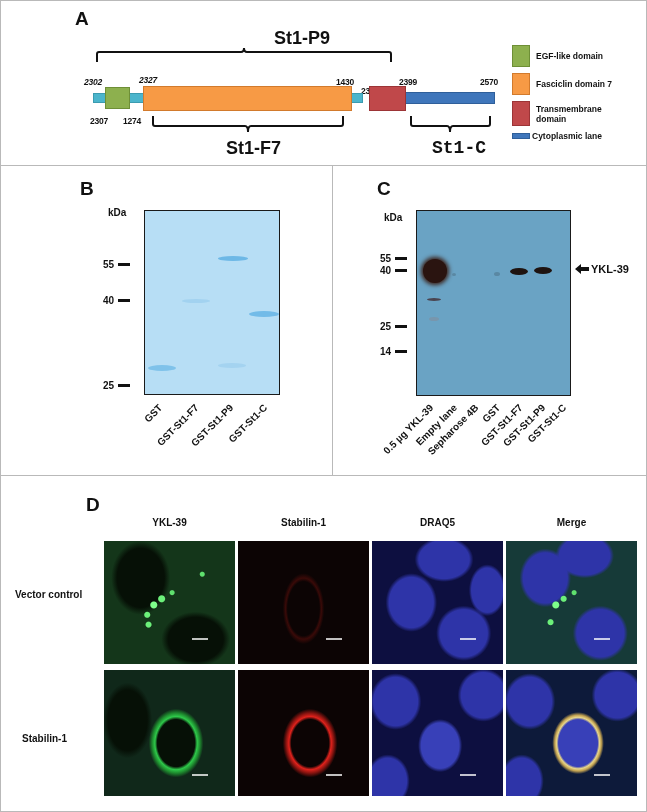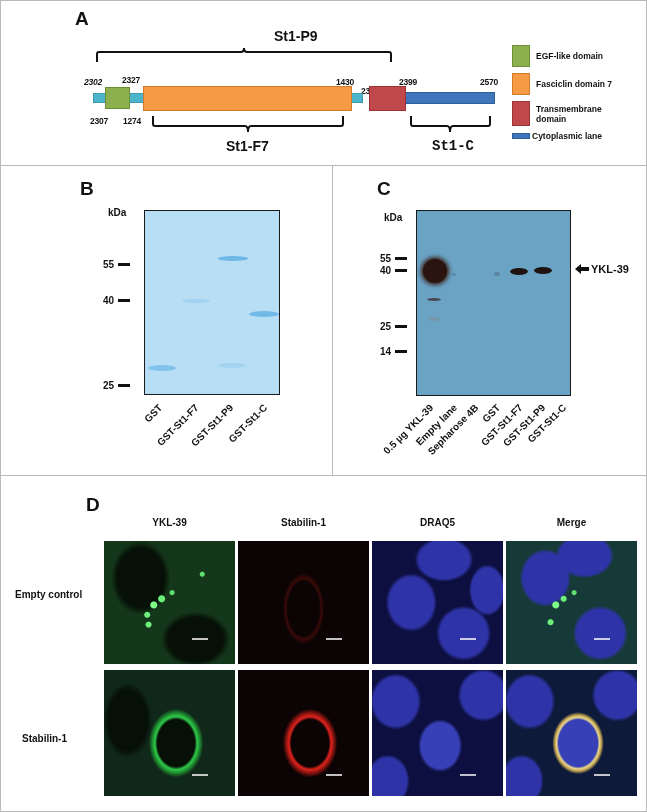--- a/index.html
+++ b/index.html
@@ -2,21 +2,21 @@
 <html><head>
 <meta charset="utf-8">
 <style>
   * { box-sizing: border-box; margin: 0; padding: 0; }
   html, body { width: 647px; height: 812px; background: #ffffff; overflow: hidden; }
   body { position: relative; font-family: "Liberation Sans", sans-serif; color: #111; }
   .frame { position: absolute; border: 1px solid #b9b9b9; background: #fff; }
   .panel-letter { position: absolute; font-weight: bold; font-size: 19px; font-family: "Liberation Sans", sans-serif; }
   .abs { position: absolute; }
   .num { position: absolute; font-size: 8.5px; font-weight: bold; letter-spacing: -0.2px; }
-  .brlabel { position: absolute; font-size: 14px; font-weight: bold; }
+  .brlabel { position: absolute; font-size: 18px; font-weight: bold; }
   .legend-item { position: absolute; display: flex; align-items: center; }
   .legend-text { font-size: 8.5px; font-weight: bold; line-height: 10px; margin-left: 6px; }
   .gel { position: absolute; border: 1.5px solid #1a1a1a; overflow: hidden; }
   .marker { position: absolute; font-size: 10px; font-weight: bold; display: flex; align-items: center; }
   .marker .tick { width: 12px; height: 2.5px; background: #111; margin-left: 4px; }
   .kda { position: absolute; font-size: 10px; font-weight: bold; }
   .lane-label { position: absolute; font-size: 10px; font-weight: bold; transform-origin: right top; transform: rotate(-45deg); white-space: nowrap; text-align: right; }
   .band { position: absolute; border-radius: 50%; }
   .col-head { position: absolute; font-size: 10px; font-weight: bold; text-align: center; width: 131px; }
   .row-head { position: absolute; font-size: 10px; font-weight: bold; }
@@ -28,21 +28,21 @@
 
 <div class="frame" style="left:0;top:0;width:647px;height:166px;"></div>
 <div class="panel-letter" style="left:75px;top:8px;">A</div>
 
 <div class="brlabel" style="left:274px;top:28px;">St1-P9</div>
 <svg class="abs" style="left:95px;top:46px;" width="300" height="18">
   <path d="M2 16 V8 Q2 6 4 6 H146 Q149 6 149 2 Q149 6 152 6 H294 Q296 6 296 8 V16" stroke="#111" stroke-width="2" fill="none"></path>
 </svg>
 
 <div class="num" style="left:84px;top:77px;font-style:italic;">2302</div>
-<div class="num" style="left:122px;top:75px;">2327</div>
+<div class="num" style="left:139px;top:75px;font-style:italic;">2327</div>
 <div class="num" style="left:336px;top:77px;">1430</div>
 <div class="num" style="left:361px;top:86px;">2376</div>
 <div class="num" style="left:399px;top:77px;">2399</div>
 <div class="num" style="left:480px;top:77px;">2570</div>
 
 <div class="abs" style="left:93px;top:93px;width:270px;height:10px;background:#4bb5cc;border:1px solid #3b9bb0;"></div>
 <div class="abs" style="left:400px;top:92px;width:95px;height:12px;background:#3f76bb;border:1px solid #2f5f9a;"></div>
 <div class="abs" style="left:105px;top:87px;width:25px;height:22px;background:#8db04e;border:1px solid #6e8f36;"></div>
 <div class="abs" style="left:143px;top:86px;width:209px;height:25px;background:#f79a45;border:1px solid #d27a2c;"></div>
 <div class="abs" style="left:369px;top:86px;width:37px;height:25px;background:#c0484a;border:1px solid #9c3436;"></div>
@@ -154,21 +154,21 @@
 <div class="lane-label" style="right:87px;top:402px;">GST-St1-C</div>
 
 <div class="frame" style="left:0;top:475px;width:647px;height:337px;"></div>
 <div class="panel-letter" style="left:86px;top:494px;">D</div>
 
 <div class="col-head" style="left:104px;top:517px;">YKL-39</div>
 <div class="col-head" style="left:238px;top:517px;">Stabilin-1</div>
 <div class="col-head" style="left:372px;top:517px;">DRAQ5</div>
 <div class="col-head" style="left:506px;top:517px;">Merge</div>
 
-<div class="row-head" style="left:15px;top:589px;">Empty control</div>
+<div class="row-head" style="left:15px;top:589px;">Vector control</div>
 <div class="row-head" style="left:22px;top:733px;">Stabilin-1</div>
 
 <div class="micro" style="left:104px;top:541px;height:123px;background:
   radial-gradient(circle at 38% 52%, #7dff8a 0 3px, transparent 4px),
   radial-gradient(circle at 44% 47%, #6cf07a 0 3px, transparent 4px),
   radial-gradient(circle at 33% 60%, #6cf07a 0 2.5px, transparent 3.5px),
   radial-gradient(circle at 34% 68%, #6cf07a 0 2.5px, transparent 3.5px),
   radial-gradient(circle at 52% 42%, #5fe06e 0 2px, transparent 3px),
   radial-gradient(circle at 75% 27%, #5fe06e 0 2px, transparent 3px),
   radial-gradient(ellipse 30% 40% at 28% 30%, #061006 60%, transparent 75%),

